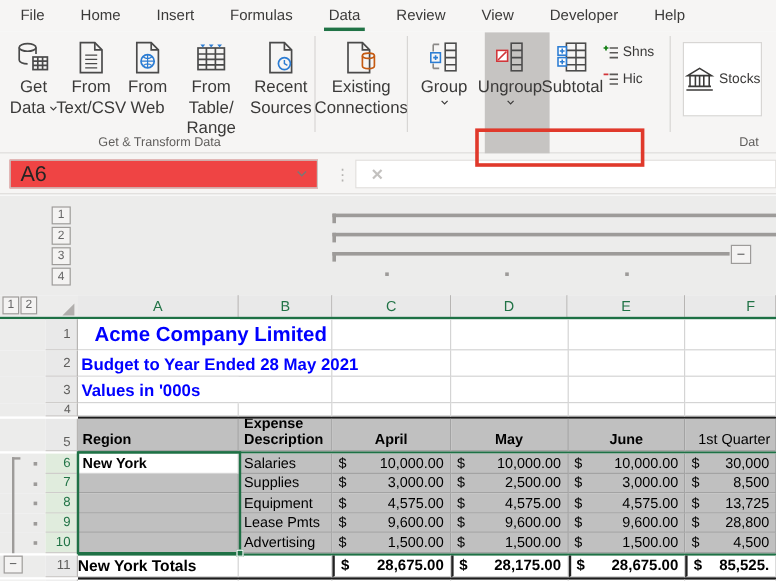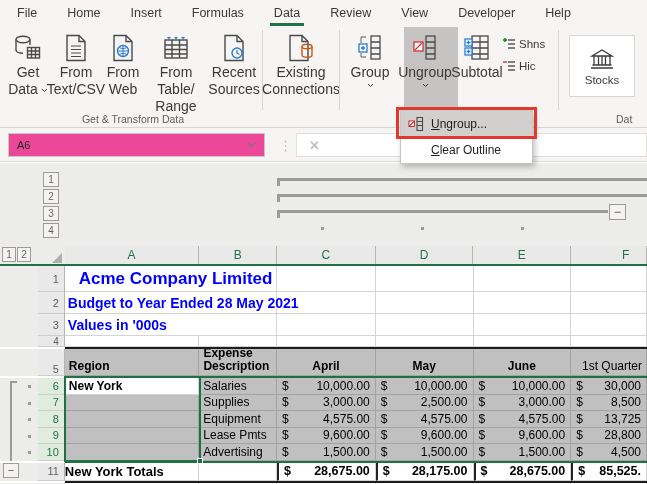--- a/index.html
+++ b/index.html
@@ -23,32 +23,32 @@
   .rrow { position:absolute; top:2px; left:6px; display:flex; align-items:flex-start; }
   .bigbtn { display:flex; flex-direction:column; align-items:center;
             padding-top:4px; font-size:14px; color:#3b3a39; line-height:1.2;
             text-align:center; }
   .bigbtn .bicon { height:32px; display:flex; align-items:center; }
   .chev { margin-top:2px; }
   .vsep { width:1px; background:#d8d6d4; height:80px; margin:2px 2px 0 2px; }
   .smallcol { display:flex; flex-direction:column; gap:10px; padding-top:10px; width:54px; }
   .smallbtn { display:flex; align-items:center; gap:3px; font-size:11.5px; color:#3b3a39; }
   .stocks { margin-left:8px; margin-top:7px; width:66px; height:62px; background:#fff;
-            border:1px solid #d8d6d4; display:flex; flex-direction:column;
+            border:1px solid #d8d6d4; display:flex; flex-direction:row;
             align-items:center; justify-content:center; gap:3px;
             font-size:11.5px; color:#3b3a39; }
   .caption { position:absolute; bottom:2px; font-size:10.5px; color:#605e5c; }
   .cap1 { left:6px; width:254px; text-align:center; }
   .cap2 { left:616px; }
 
   
   .formularow { position:absolute; top:128px; left:0; width:647px; height:34px;
                 background:#f6f5f4; border-bottom:1px solid #dddbd9; }
   .namebox { position:absolute; left:8px; top:5px; width:257px; height:24px;
-             background:#ec4899; border:1px solid #c8c6c4; font-size:11px;
+             background:#ef4444; border:1px solid #c8c6c4; font-size:18px;
              color:#252423; display:flex; align-items:center; padding:0 8px; }
   .namebox .nbchev { margin-left:auto; }
   .fdots { position:absolute; left:279px; top:5px; height:24px; display:flex;
            align-items:center; color:#b5b3b1; font-size:13px; }
   .fbar { position:absolute; left:296px; top:5px; width:351px; height:24px;
           background:#fff; border:1px solid #e1dfdd; display:flex;
           align-items:center; padding-left:12px; }
   .fx-cancel { color:#c3c1bf; font-size:13px; font-weight:bold; }
 
   
@@ -577,32 +577,15 @@
     <div class="rdot" style="top:239px"></div>
     <div class="rdot" style="top:255px"></div>
     <div class="rdot" style="top:272px"></div>
     <div class="rdot" style="top:288px"></div>
   </div>
 
   <div class="selbox">
     <div class="handle"></div>
   </div>
 
-  <div class="menu">
-    <div class="mi hover">
-      <span class="micon">
-        <svg width="16" height="16" viewBox="0 0 16 16" fill="none" stroke="#4a4a4a" stroke-width="1.1">
-          <rect x="1" y="5" width="5.5" height="5.5" stroke="#d13438" fill="#fff"></rect>
-          <path d="M1.5 10 L6 5.5" stroke="#d13438"></path>
-          <rect x="9" y="1.5" width="5.5" height="13"></rect>
-          <path d="M9 5.5 h5.5 M9 9.5 h5.5"></path>
-        </svg>
-        </span>
-      <span><span class="accel">U</span><span>ngroup...</span></span>
-    </div>
-    <div class="mi">
-      <span class="micon"></span>
-      <span><span class="accel">C</span><span>lear Outline</span></span>
-    </div>
-  </div>
   <div class="annotation"></div>
 
 </div>
 
 </body></html>

